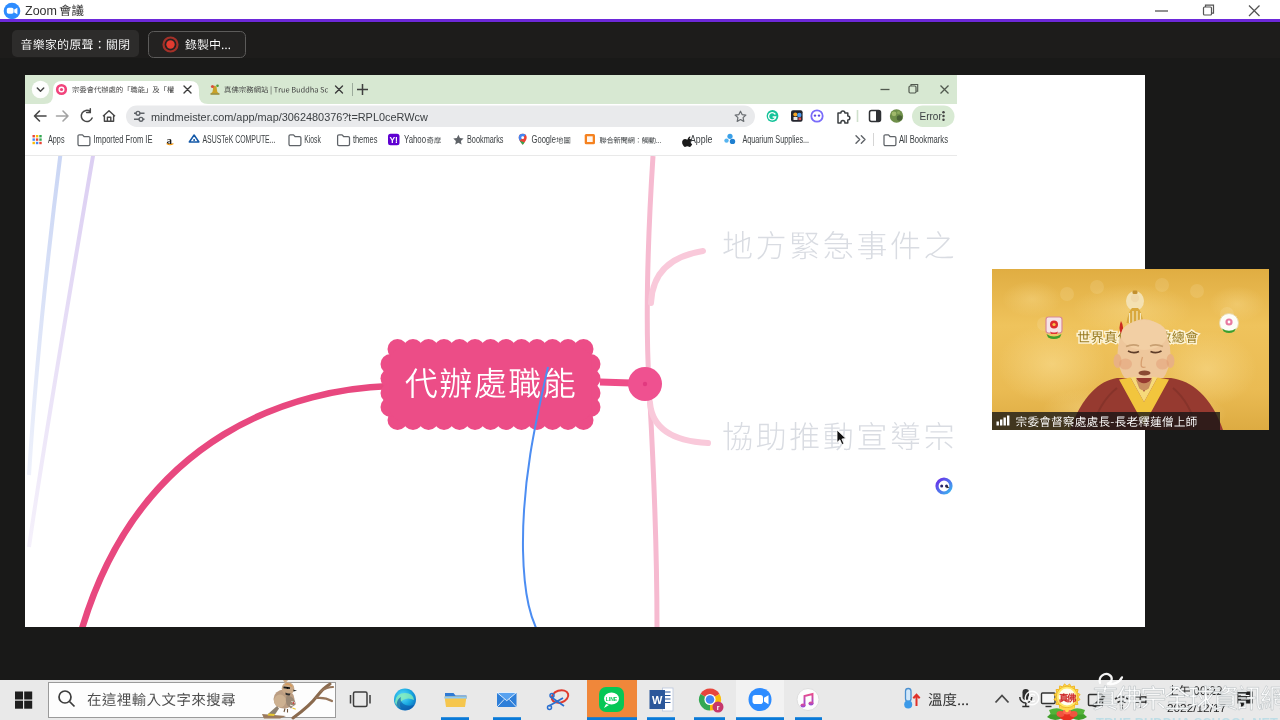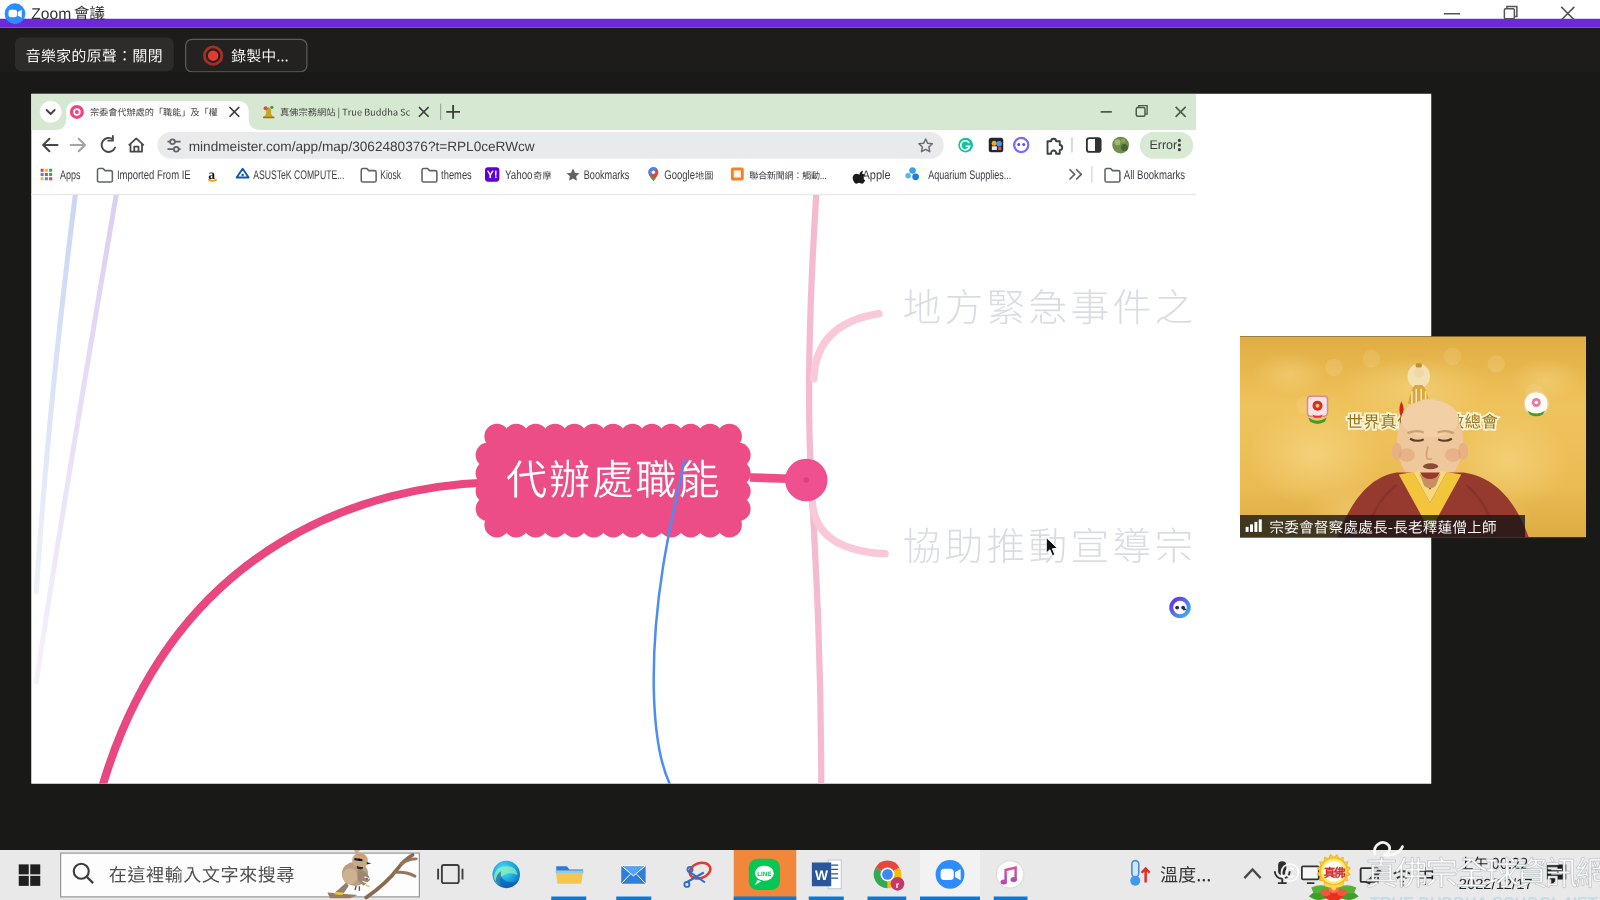--- a/index.html
+++ b/index.html
@@ -1,18 +1,18 @@
 <!DOCTYPE html>
 <html><head><meta charset="utf-8"><style>
 *{margin:0;padding:0;box-sizing:border-box}
 body{width:1280px;height:720px;position:relative;overflow:hidden;background:#191918;font-family:"Liberation Sans",sans-serif}
 .abs{position:absolute}
 svg{display:block}
 </style></head><body>
-<div class="abs" style="left:0;top:0;width:1280px;height:22px;background:#fff;border-bottom:7px solid #6d28d9">
+<div class="abs" style="left:0;top:0;width:1280px;height:22px;background:#fff;border-bottom:3px solid #6d28d9">
 <svg width="1280" height="22" viewBox="0 0 1280 22">
 <circle cx="12" cy="11" r="8.3" fill="#2d8cff"></circle>
 <rect x="6.8" y="7.8" width="6.8" height="6" rx="1.8" fill="#fff"></rect>
 <path d="M14.2 9.6 l3.2 -1.8 v6.4 l-3.2 -1.8 z" fill="#fff"></path>
 <text x="25" y="15" font-size="12.5" fill="#333" font-family="Liberation Sans">Zoom </text>
 <path d="M61 8.1V11.2H69.5V8.1ZM62.6 9.1C62.9 9.6 63.2 10.2 63.3 10.6L64 10.3C63.9 9.9 63.6 9.3 63.3 8.9ZM67.1 8.8C67 9.3 66.6 9.9 66.4 10.3L67.1 10.6C67.3 10.2 67.6 9.6 67.9 9.1ZM61.9 8.7H64.8V10.6H61.9ZM65.6 8.7H68.6V10.6H65.6ZM65.2 4.4C64 6 61.8 7.1 59.5 7.7C59.6 7.9 59.9 8.2 60 8.4C61.1 8.1 62.1 7.7 63.1 7.1V7.4H67.5V7.1C68.4 7.6 69.5 8.1 70.5 8.3C70.7 8.1 70.9 7.8 71.2 7.6C69.2 7.1 67 6.1 65.8 5L66 4.8ZM63.7 6.8C64.3 6.4 64.8 6 65.3 5.5C65.8 6 66.3 6.4 67 6.8ZM62.7 14H67.9V14.9H62.7ZM62.7 13.4V12.5H67.9V13.4ZM61.8 11.8V16H62.7V15.6H67.9V15.9H68.8V11.8Z M81.4 10.2C81.9 10.5 82.5 11.1 82.7 11.4L83.3 10.9C83 10.6 82.4 10.1 81.9 9.8ZM72.5 8.3V9H75.6V8.3ZM72.5 9.9V10.7H75.6V9.9ZM72 6.6V7.4H75.9V6.6ZM73.2 4.8C73.5 5.3 73.7 6.1 73.8 6.5L74.5 6.2C74.5 5.8 74.2 5.1 73.9 4.6ZM76 8.8V9.5H83.4V8.8H80.2V7.9H82.8V7.2H80.2V6.4H83.1V5.7H81.5C81.8 5.4 82 5.1 82.2 4.7L81.4 4.5C81.2 4.8 80.9 5.4 80.7 5.7H78.8L78.8 5.7C78.7 5.4 78.4 4.8 78 4.5L77.4 4.8C77.6 5 77.8 5.4 78 5.7H76.5V6.4H79.3V7.2H76.9V7.9H79.3V8.8ZM82.2 12.6C82 13 81.7 13.3 81.4 13.7C81.2 13.3 81.2 12.8 81.1 12.3H83.4V11.6H81C80.9 11 80.9 10.4 80.9 9.8H80.1C80.1 10.4 80.2 11 80.2 11.6H78.6V10.6C79.1 10.5 79.5 10.4 79.9 10.3L79.3 9.7C78.6 9.9 77.3 10.2 76.2 10.3C76.3 10.5 76.4 10.7 76.4 10.9C76.8 10.8 77.3 10.8 77.8 10.7V11.6H76V12.3H77.8V13.3L76 13.5L76.1 14.2L77.8 14V15.1C77.8 15.2 77.7 15.3 77.6 15.3C77.4 15.3 77 15.3 76.4 15.3C76.5 15.5 76.6 15.8 76.7 16C77.4 16 77.9 16 78.2 15.9C78.5 15.8 78.6 15.6 78.6 15.1V13.9L80 13.7L80 13L78.6 13.2V12.3H80.3C80.4 13.1 80.5 13.7 80.7 14.3C80.2 14.7 79.6 15.1 79 15.3C79.1 15.5 79.3 15.7 79.5 15.9C80 15.6 80.5 15.3 81 14.9C81.4 15.7 81.9 16.1 82.5 16.1C83.1 16.1 83.4 15.7 83.6 14.6C83.4 14.5 83.2 14.4 83 14.2C82.9 15.1 82.8 15.3 82.6 15.3C82.2 15.3 81.9 15 81.6 14.4C82.1 14 82.6 13.4 82.9 12.9ZM72.4 11.6V15.9H73.1V15.3H75.6V11.6ZM73.1 12.4H74.9V14.5H73.1Z" fill="#333"></path>
 <path d="M1155 11 h13" stroke="#555" stroke-width="1.3" fill="none"></path>
 <rect x="1203.5" y="7" width="8" height="8" rx="1" stroke="#555" stroke-width="1.2" fill="none"></rect>
 <path d="M1205.5 7 v-1.8 h8 v8 h-1.8" stroke="#555" stroke-width="1.2" fill="none"></path>
 <path d="M1249 5.5 l10.5 10.5 M1259.5 5.5 l-10.5 10.5" stroke="#555" stroke-width="1.3"></path>

